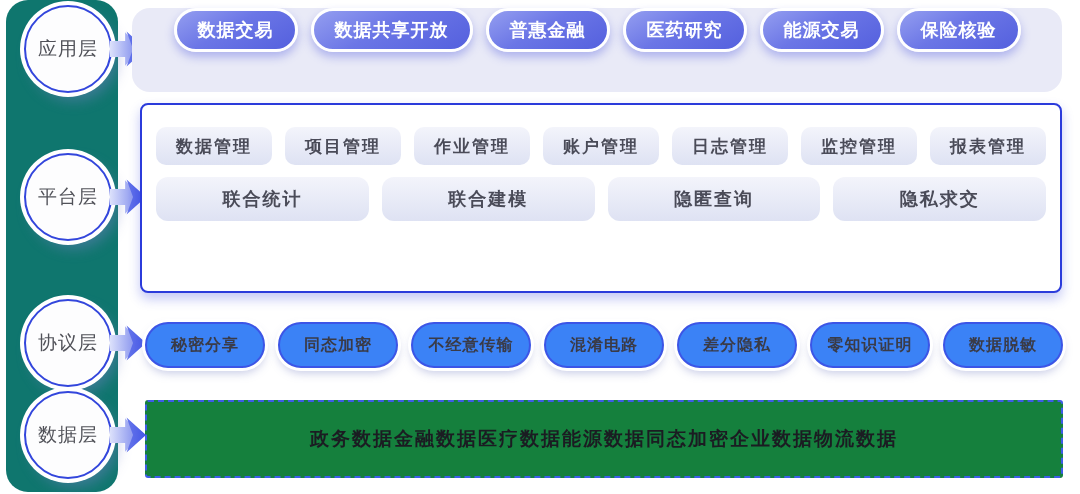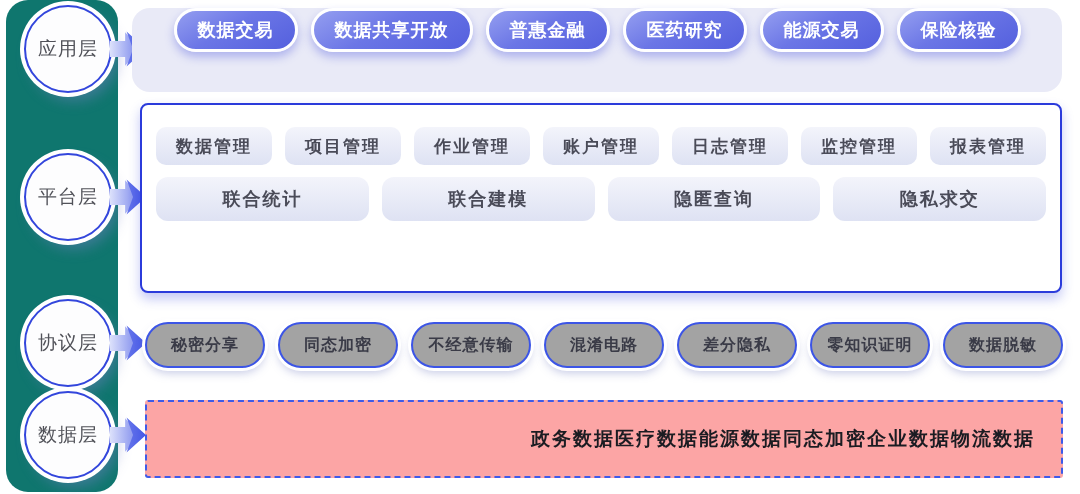--- a/index.html
+++ b/index.html
@@ -63,31 +63,31 @@
     white-space:nowrap;
   }
   .prow.big .gpill{height:44px;font-size:18px;border-radius:12px;}
   
   .protocol-row{
     position:absolute;left:145px;top:322px;width:918px;height:46px;
     display:flex;gap:13px;
   }
   .wpill{
     flex:1;height:46px;border-radius:24px;box-sizing:border-box;
-    background:#a3a3a3;border:2px solid #3C55E6;
+    background:#3b82f6;border:2px solid #3C55E6;
     display:flex;align-items:center;justify-content:center;
     font-size:16px;font-weight:bold;color:#3A3B47;letter-spacing:1px;
     box-shadow:0 0 0 3px #ffffff,0 5px 10px rgba(110,120,190,.40);
     white-space:nowrap;
   }
   
   .data-box{
     position:absolute;left:145px;top:400px;width:918px;height:78px;
-    background:#fca5a5;border:2px dashed #3E5BE8;border-radius:3px;box-sizing:border-box;
-    display:flex;align-items:center;justify-content:flex-end;
+    background:#15803d;border:2px dashed #3E5BE8;border-radius:3px;box-sizing:border-box;
+    display:flex;align-items:center;justify-content:center;
     padding:0 26px;
   }
   .ditem{
     font-size:19px;font-weight:bold;color:#1B1C22;letter-spacing:2px;
     white-space:nowrap;
   }
 </style>
 </head>
 <body>
 
@@ -157,20 +157,21 @@
     <div class="wpill">同态加密</div>
     <div class="wpill">不经意传输</div>
     <div class="wpill">混淆电路</div>
     <div class="wpill">差分隐私</div>
     <div class="wpill">零知识证明</div>
     <div class="wpill">数据脱敏</div>
   </div>
 
   <div class="data-box">
     <div class="ditem">政务数据</div>
+    <div class="ditem">金融数据</div>
     <div class="ditem">医疗数据</div>
     <div class="ditem">能源数据</div>
     <div class="ditem">同态加密</div>
     <div class="ditem">企业数据</div>
     <div class="ditem">物流数据</div>
   </div>
 
 </div>
 
 </body></html>

